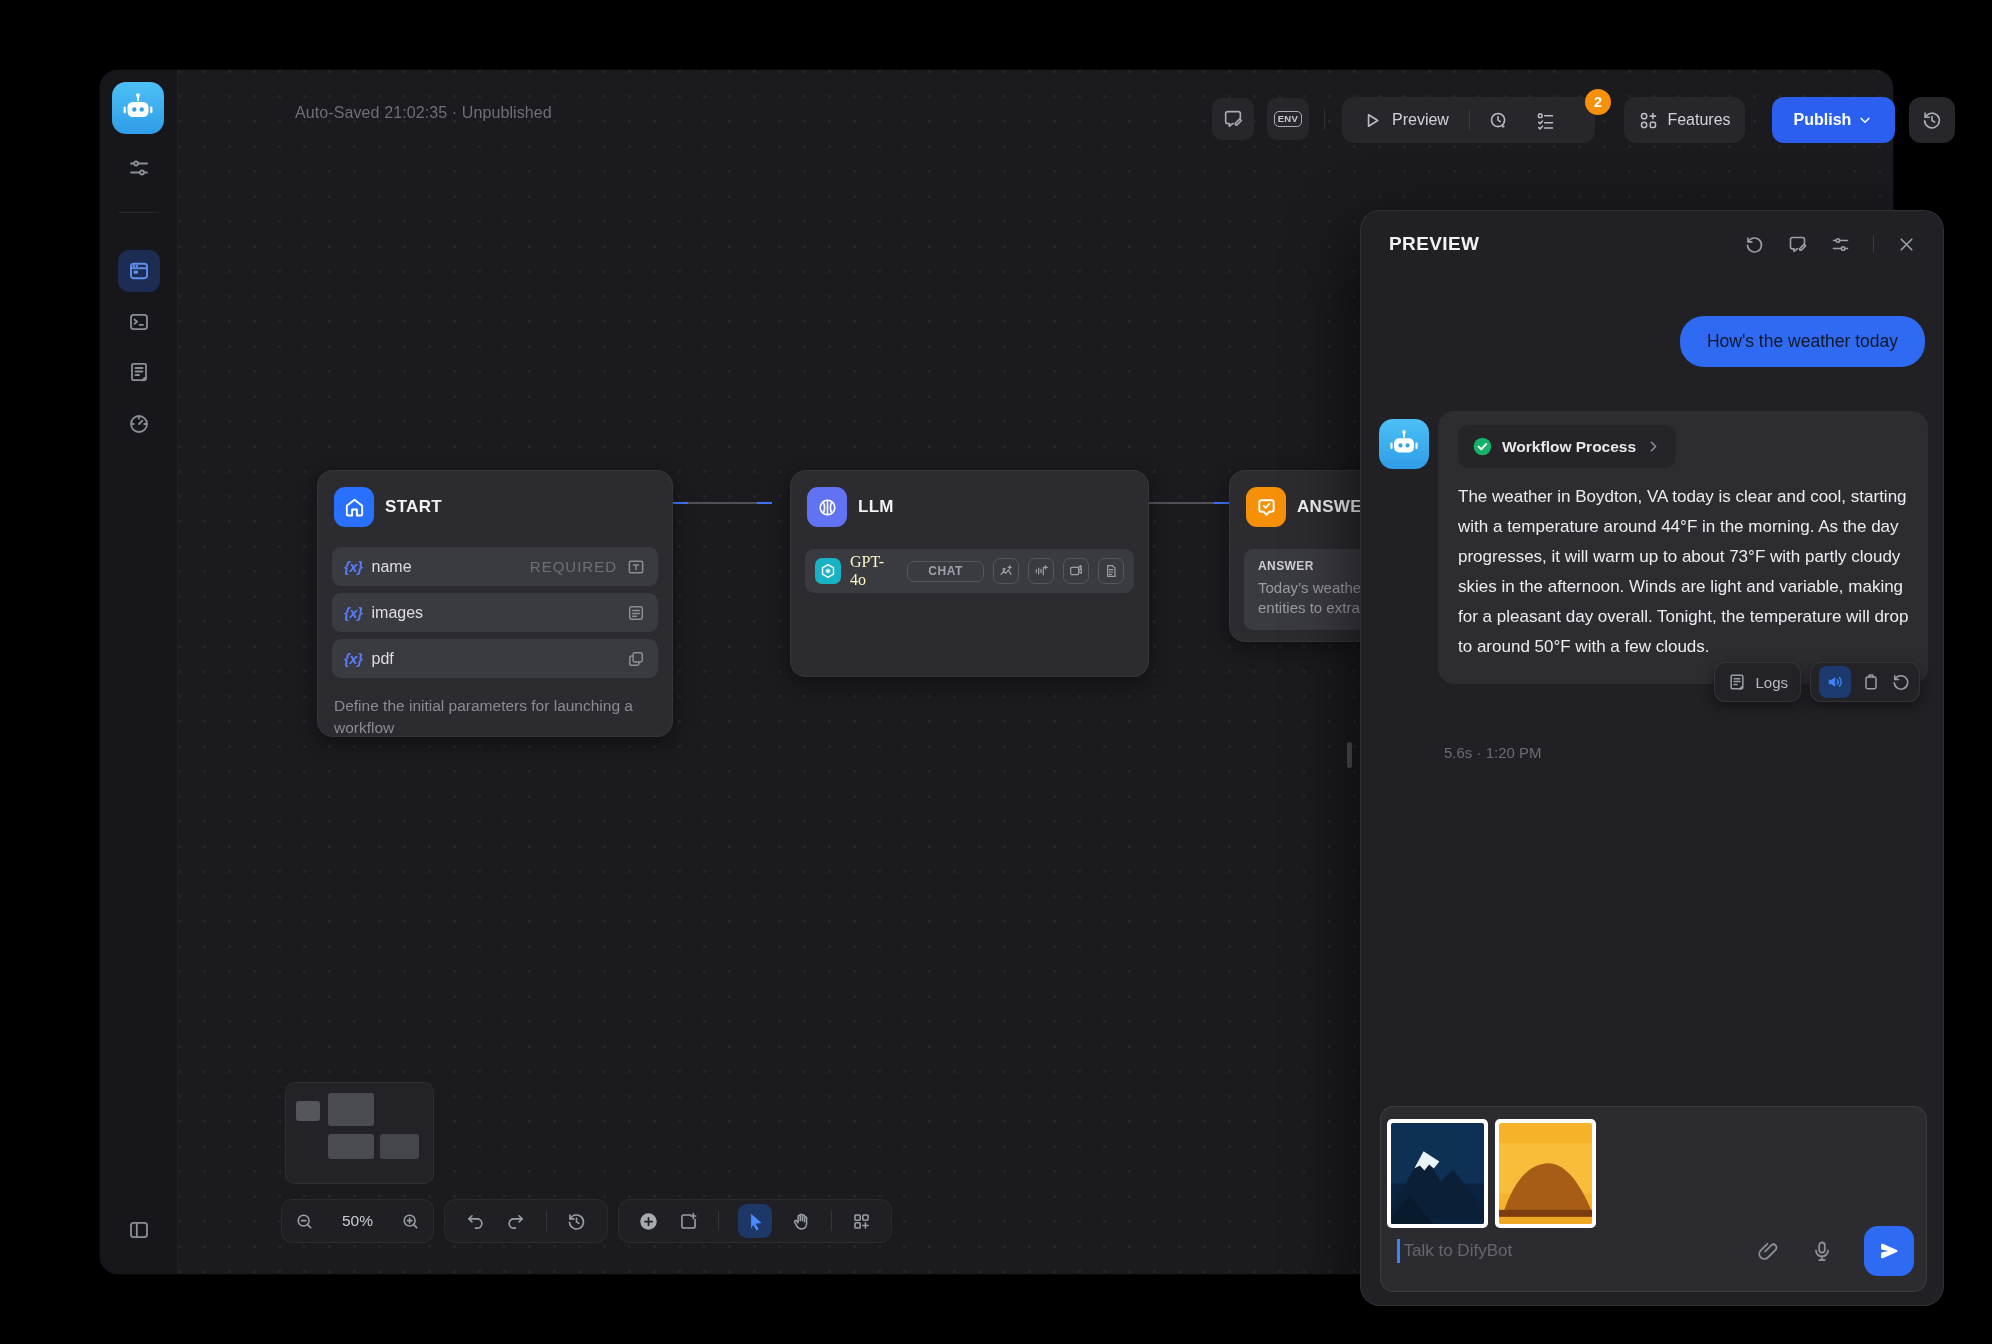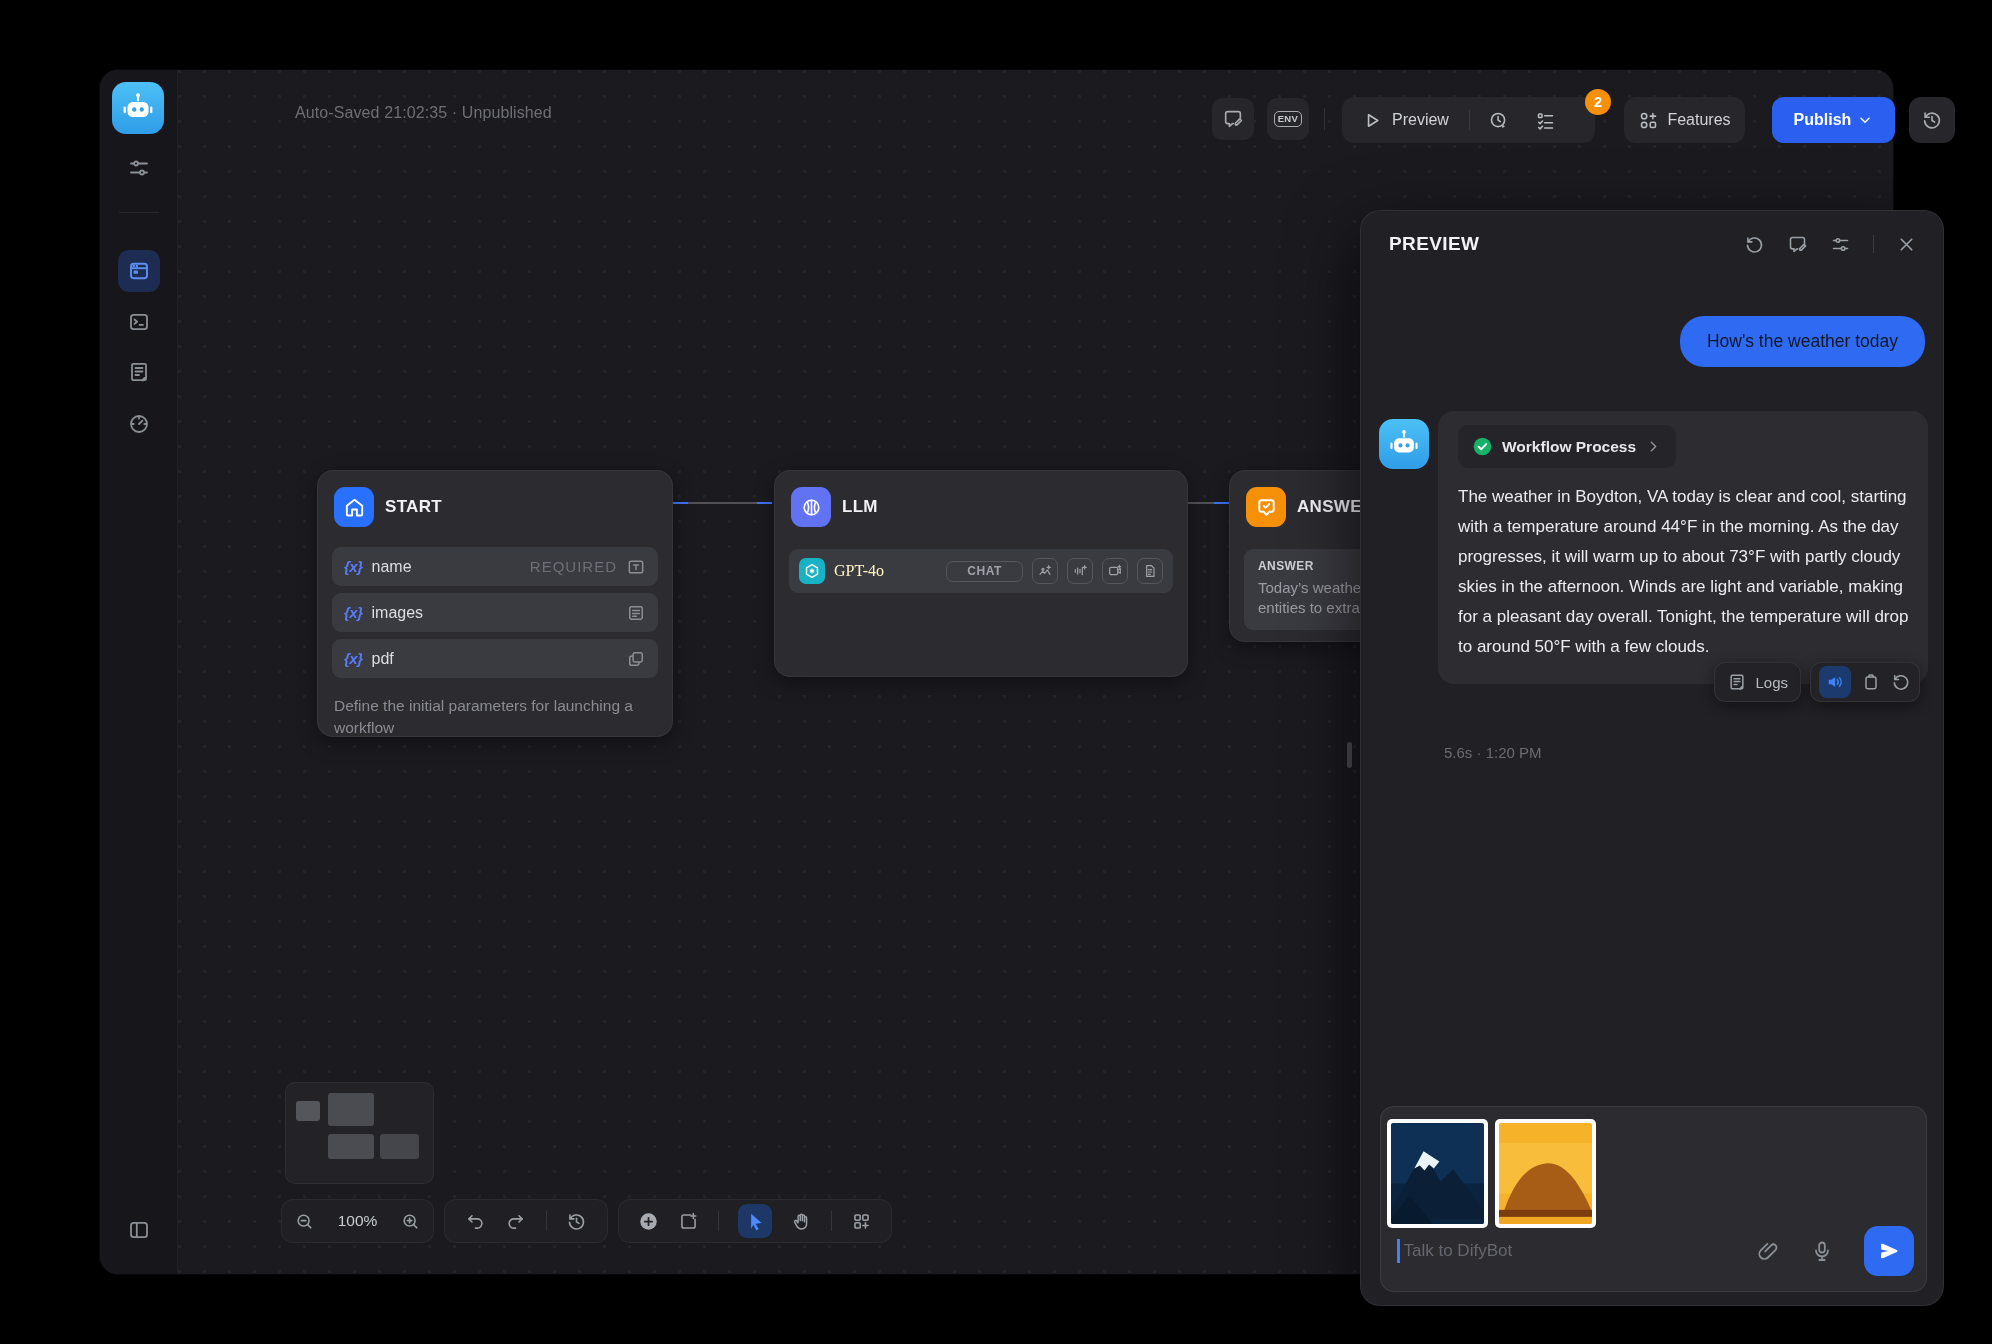--- a/index.html
+++ b/index.html
@@ -253,21 +253,21 @@
           <span class="vx">{x}</span>
           <span class="vname">pdf</span>
           <svg class="vicon push" viewBox="0 0 24 24" fill="none" stroke="currentColor" stroke-width="1.8" stroke-linejoin="round">
               <rect x="8.5" y="4.5" width="11" height="11" rx="2"></rect>
               <path d="M15.5 15.5v1.8a2.2 2.2 0 0 1-2.2 2.2H6.7a2.2 2.2 0 0 1-2.2-2.2V10.7a2.2 2.2 0 0 1 2.2-2.2h1.8"></path>
             </svg>
         </div>
         <div class="node-desc">Define the initial parameters for launching a workflow</div>
       </div>
 
-      <div class="node" style="left:596px;top:400px;width:414px;height:207px">
+      <div class="node" style="left:612px;top:400px;width:359px;height:207px">
         <div class="node-head">
           <div class="node-ic" style="background:#6172f3">
             <svg viewBox="0 0 24 24" fill="none" stroke="#fff" stroke-width="1.7" stroke-linecap="round">
                 <circle cx="12" cy="12" r="7.6"></circle>
                 <path d="M12 4.4v15.2M7.6 6.3c1.7 3.6 1.7 7.8 0 11.4M16.4 6.3c-1.7 3.6-1.7 7.8 0 11.4"></path>
               </svg>
           </div>
           <div class="node-title">LLM</div>
         </div>
         <div class="model-row">
@@ -330,21 +330,21 @@
         <i style="left:42px;top:10px;width:46px;height:33px"></i>
         <i style="left:42px;top:51px;width:46px;height:25px"></i>
         <i style="left:94px;top:51px;width:39px;height:25px;background:#45454c"></i>
       </div>
 
       <div class="ctrl" style="left:103px;width:153px;justify-content:space-between;padding:0 12px">
         <svg viewBox="0 0 24 24" fill="none" stroke="currentColor" stroke-width="1.8" stroke-linecap="round">
             <circle cx="11" cy="11" r="6.2"></circle>
             <path d="m15.6 15.6 3.6 3.6M8.4 11h5.2"></path>
           </svg>
-        <span class="zoom-pct">100%</span>
+        <span class="zoom-pct">50%</span>
         <svg viewBox="0 0 24 24" fill="none" stroke="currentColor" stroke-width="1.8" stroke-linecap="round">
             <circle cx="11" cy="11" r="6.2"></circle>
             <path d="m15.6 15.6 3.6 3.6M8.4 11h5.2M11 8.4v5.2"></path>
           </svg>
       </div>
 
       <div class="ctrl" style="left:266px;width:164px;justify-content:space-evenly">
         <svg viewBox="0 0 24 24" fill="none" stroke="currentColor" stroke-width="1.8" stroke-linecap="round" stroke-linejoin="round">
             <path d="M8 5.5 4.5 9 8 12.5"></path>
             <path d="M4.5 9h9.3a5.3 5.3 0 0 1 .4 10.6H12"></path>

